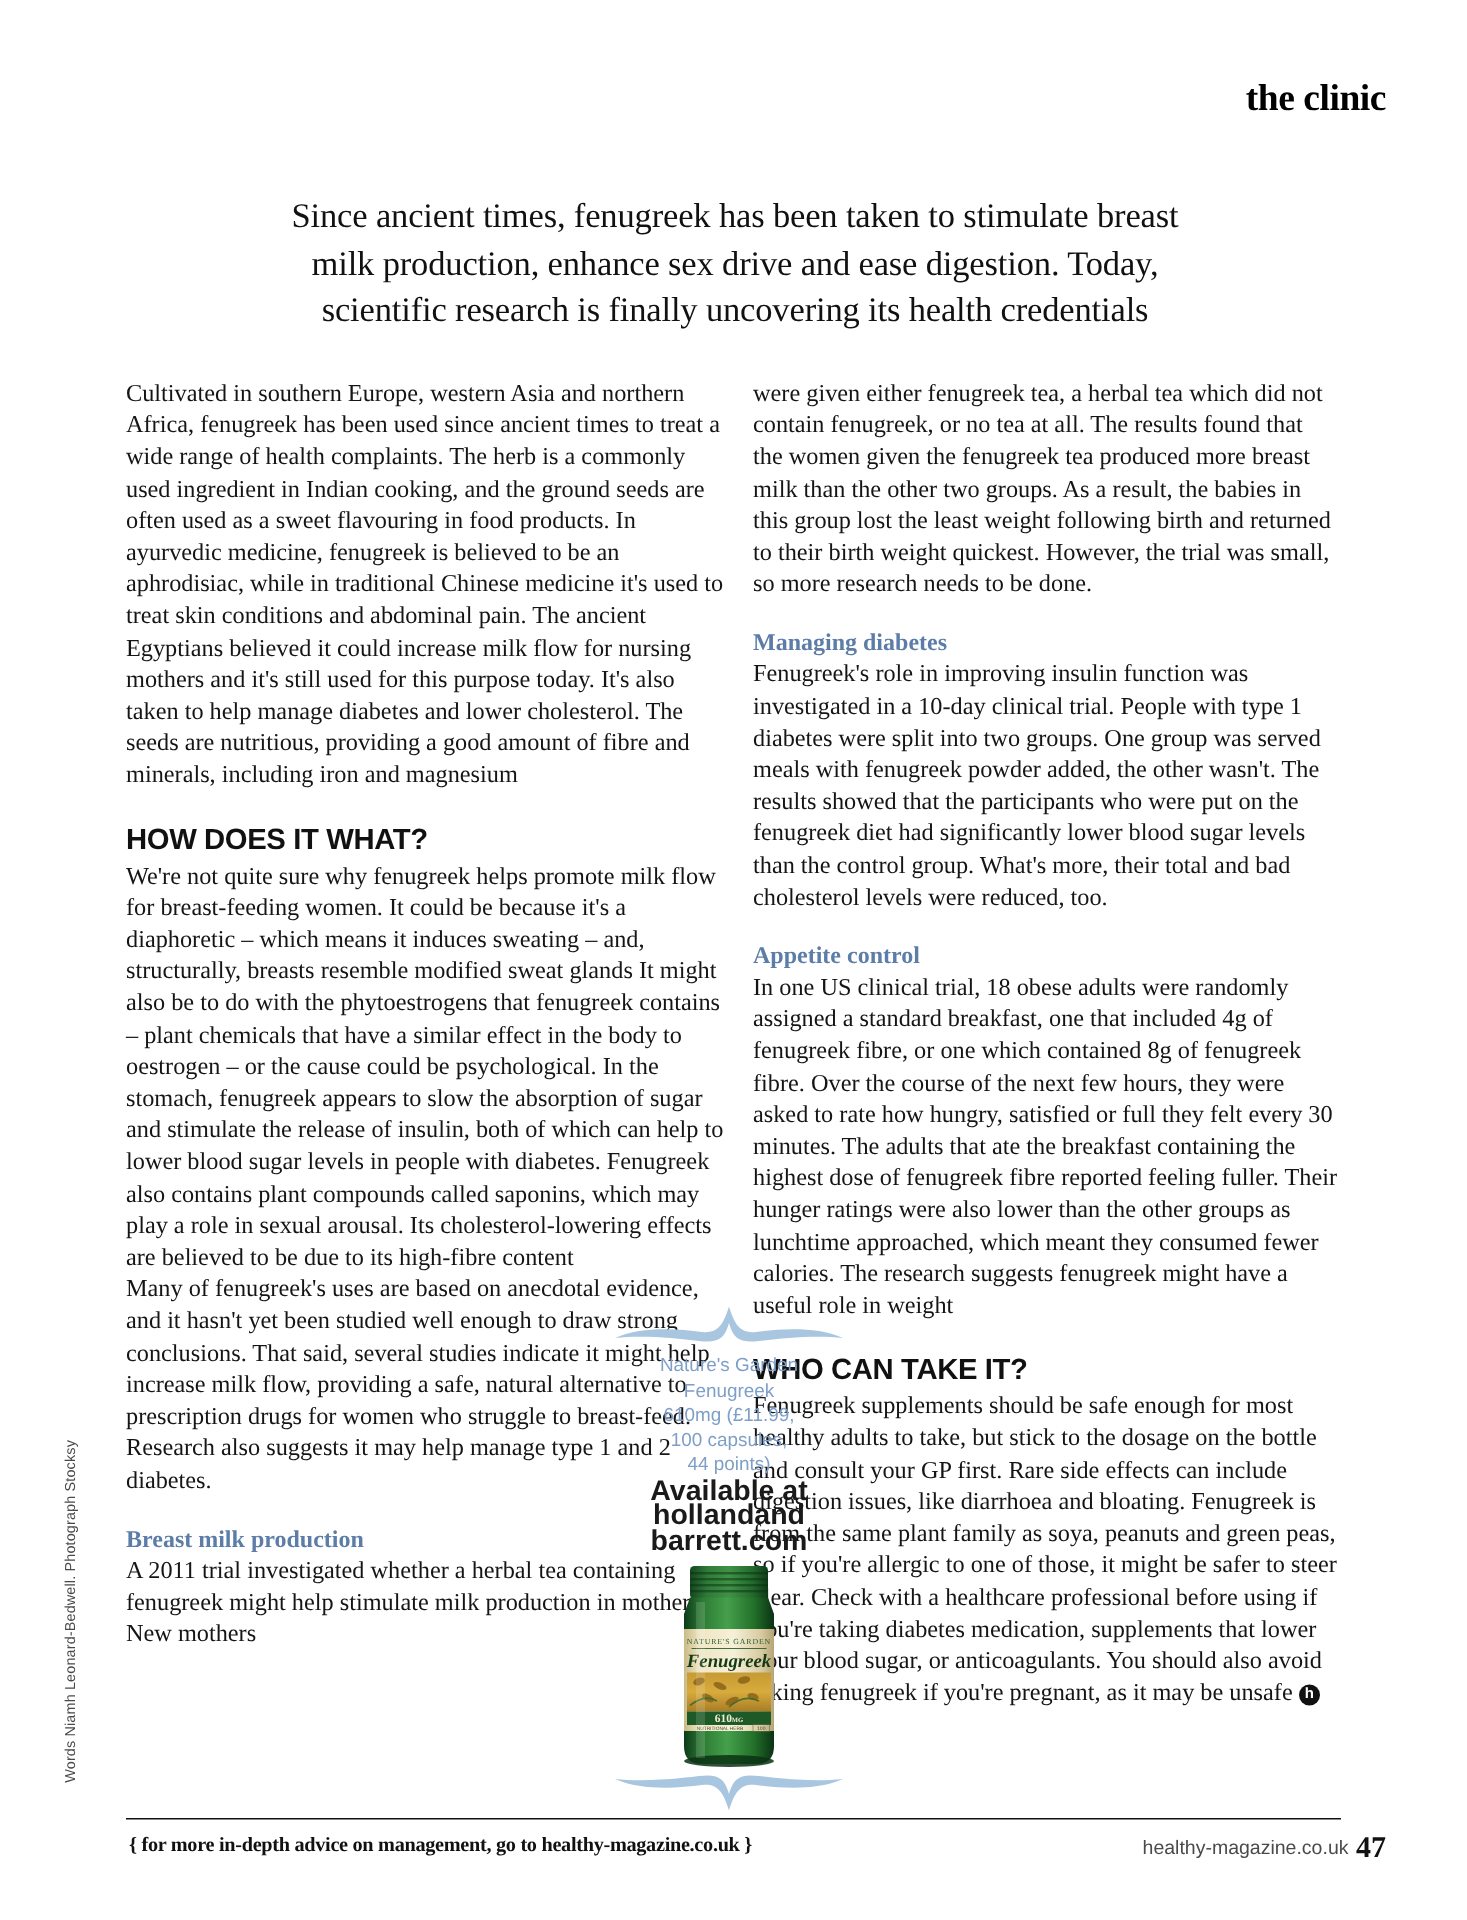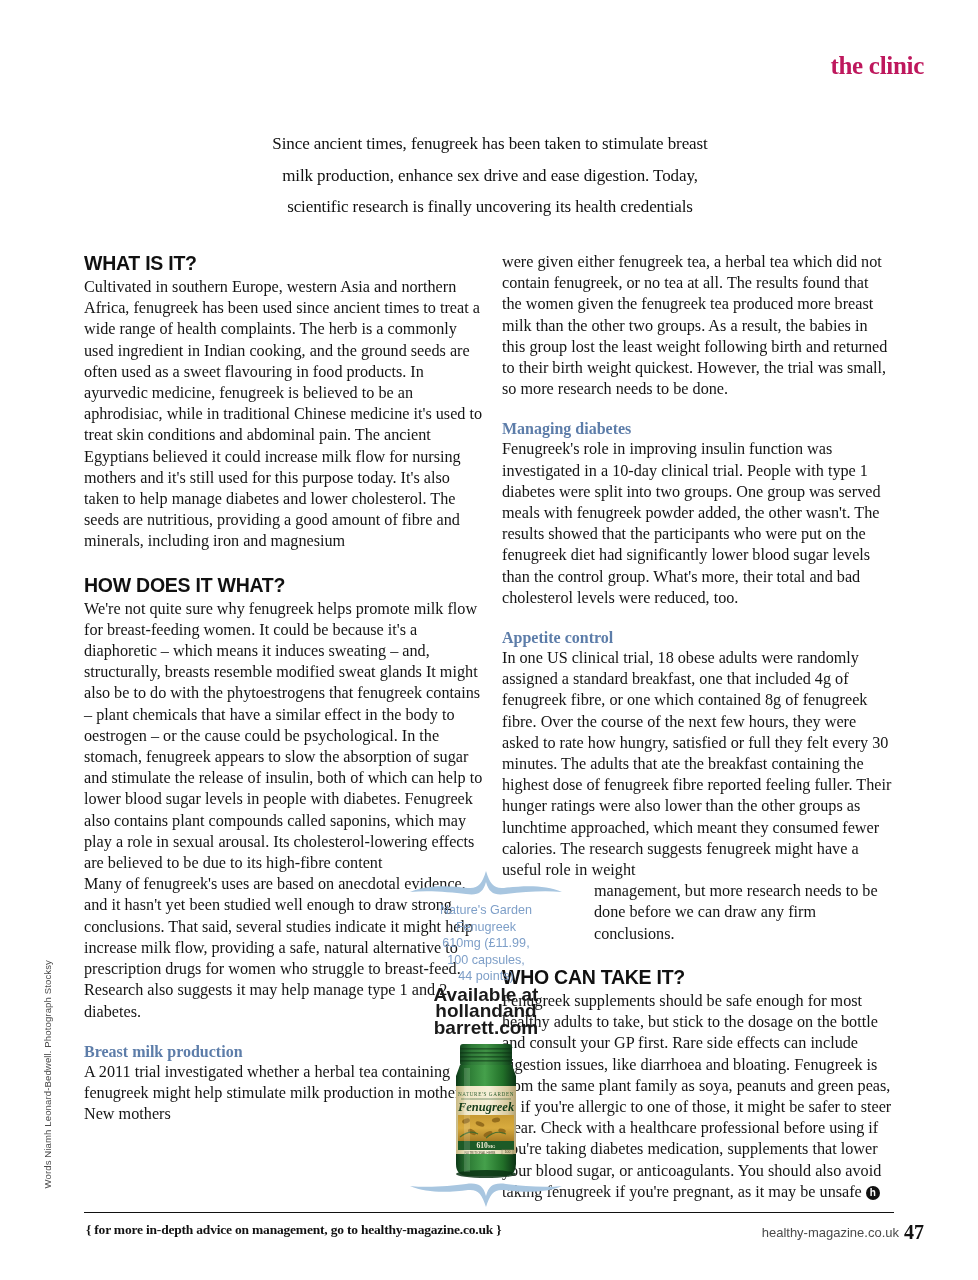--- a/index.html
+++ b/index.html
@@ -10,29 +10,29 @@
     font-family: "Liberation Serif", serif;
     color: #1a1a1a;
     overflow: hidden;
   }
 
   
   .masthead {
     position:absolute; top:52px; right:54px;
     font-family:"Liberation Serif", serif;
     font-weight:700; font-size:25px; letter-spacing:-0.3px;
-    color:#be185d;
+    color:#000000;
   }
 
   
   .standfirst {
     position:absolute; top:128px; left:140px; width:700px;
     text-align:center;
     font-family:"Liberation Serif", serif;
-    font-size:17px; line-height:31.5px; color:#111;
+    font-size:23px; line-height:31.5px; color:#111;
     letter-spacing:-0.1px;
   }
   .standfirst .ln { display:block; white-space:nowrap; }
 
   
   .col { position:absolute; top:252px; }
   .col-left  { left:84px;  width:404px; }
   .col-right { left:502px; width:390px; }
 
   h2.sec {
@@ -125,41 +125,39 @@
 
 <div class="masthead">the clinic</div>
 
 <div class="standfirst">
   <span class="ln">Since ancient times, fenugreek has been taken to stimulate breast</span>
   <span class="ln">milk production, enhance sex drive and ease digestion. Today,</span>
   <span class="ln">scientific research is finally uncovering its health credentials</span>
 </div>
 
 <div class="col col-left">
-  <h2 class="sec">WHAT IS IT?</h2>
   <p class="body">Cultivated in southern Europe, western Asia and northern Africa, fenugreek has been used since ancient times to treat a wide range of health complaints. The herb is a commonly used ingredient in Indian cooking, and the ground seeds are often used as a sweet flavouring in food products. In ayurvedic medicine, fenugreek is believed to be an aphrodisiac, while in traditional Chinese medicine it's used to treat skin conditions and abdominal pain. The ancient Egyptians believed it could increase milk flow for nursing mothers and it's still used for this purpose today. It's also taken to help manage diabetes and lower cholesterol. The seeds are nutritious, providing a good amount of fibre and minerals, including iron and magnesium</p>
 
   <h2 class="sec">HOW DOES IT WHAT?</h2>
   <p class="body">We're not quite sure why fenugreek helps promote milk flow for breast-feeding women. It could be because it's a diaphoretic – which means it induces sweating – and, structurally, breasts resemble modified sweat glands It might also be to do with the phytoestrogens that fenugreek contains – plant chemicals that have a similar effect in the body to oestrogen – or the cause could be psychological. In the stomach, fenugreek appears to slow the absorption of sugar and stimulate the release of insulin, both of which can help to lower blood sugar levels in people with diabetes. Fenugreek also contains plant compounds called saponins, which may play a role in sexual arousal. Its cholesterol-lowering effects are believed to be due to its high-fibre content</p>
 
   <p class="body">Many of fenugreek's uses are based on anecdotal evidence, and it hasn't yet been studied well enough to draw strong conclusions. That said, several studies indicate it might help increase milk flow, providing a safe, natural alternative to prescription drugs for women who struggle to breast-feed. Research also suggests it may help manage type 1 and 2 diabetes.</p>
 
   <h3 class="sub">Breast milk production</h3>
   <p class="body">A 2011 trial investigated whether a herbal tea containing fenugreek might help stimulate milk production in mothers. New mothers</p>
 </div>
 
 <div class="col col-right">
   <p class="body">were given either fenugreek tea, a herbal tea which did not contain fenugreek, or no tea at all. The results found that the women given the fenugreek tea produced more breast milk than the other two groups. As a result, the babies in this group lost the least weight following birth and returned to their birth weight quickest. However, the trial was small, so more research needs to be done.</p>
 
   <h3 class="sub">Managing diabetes</h3>
   <p class="body">Fenugreek's role in improving insulin function was investigated in a 10-day clinical trial. People with type 1 diabetes were split into two groups. One group was served meals with fenugreek powder added, the other wasn't. The results showed that the participants who were put on the fenugreek diet had significantly lower blood sugar levels than the control group. What's more, their total and bad cholesterol levels were reduced, too.</p>
 
   <h3 class="sub">Appetite control</h3>
   <p class="body">In one US clinical trial, 18 obese adults were randomly assigned a standard breakfast, one that included 4g of fenugreek fibre, or one which contained 8g of fenugreek fibre. Over the course of the next few hours, they were asked to rate how hungry, satisfied or full they felt every 30 minutes. The adults that ate the breakfast containing the highest dose of fenugreek fibre reported feeling fuller. Their hunger ratings were also lower than the other groups as lunchtime approached, which meant they consumed fewer calories. The research suggests fenugreek might have a useful role in weight</p>
-  <p class="body indented">management, but more research needs to be done before we can draw any firm conclusions.</p>
 
   <h2 class="sec">WHO CAN TAKE IT?</h2>
   <p class="body"><span>Fenugreek supplements should be safe enough for most healthy adults to take, but stick to the dosage on the bottle and consult your GP first. Rare side effects can include digestion issues, like diarrhoea and bloating. Fenugreek is from the same plant family as soya, peanuts and green peas, so if you're allergic to one of those, it might be safer to steer clear. Check with a healthcare professional before using if you're taking diabetes medication, supplements that lower your blood sugar, or anticoagulants. You should also avoid taking fenugreek if you're pregnant, as it may be unsafe</span><span class="endmark">h</span></p>
 </div>
 
 <div class="product">
 
   <svg class="brace" viewBox="0 0 160 30">
     <path d="M4 26 C 22 18, 46 20, 62 22 C 72 23, 76 18, 80 5 C 84 18, 88 23, 98 22 C 114 20, 138 18, 156 26
              C 138 24, 116 26, 100 28 C 88 29.5, 83 27, 80 16 C 77 27, 72 29.5, 60 28 C 44 26, 22 24, 4 26 Z" fill="#a8c6e0"></path>

